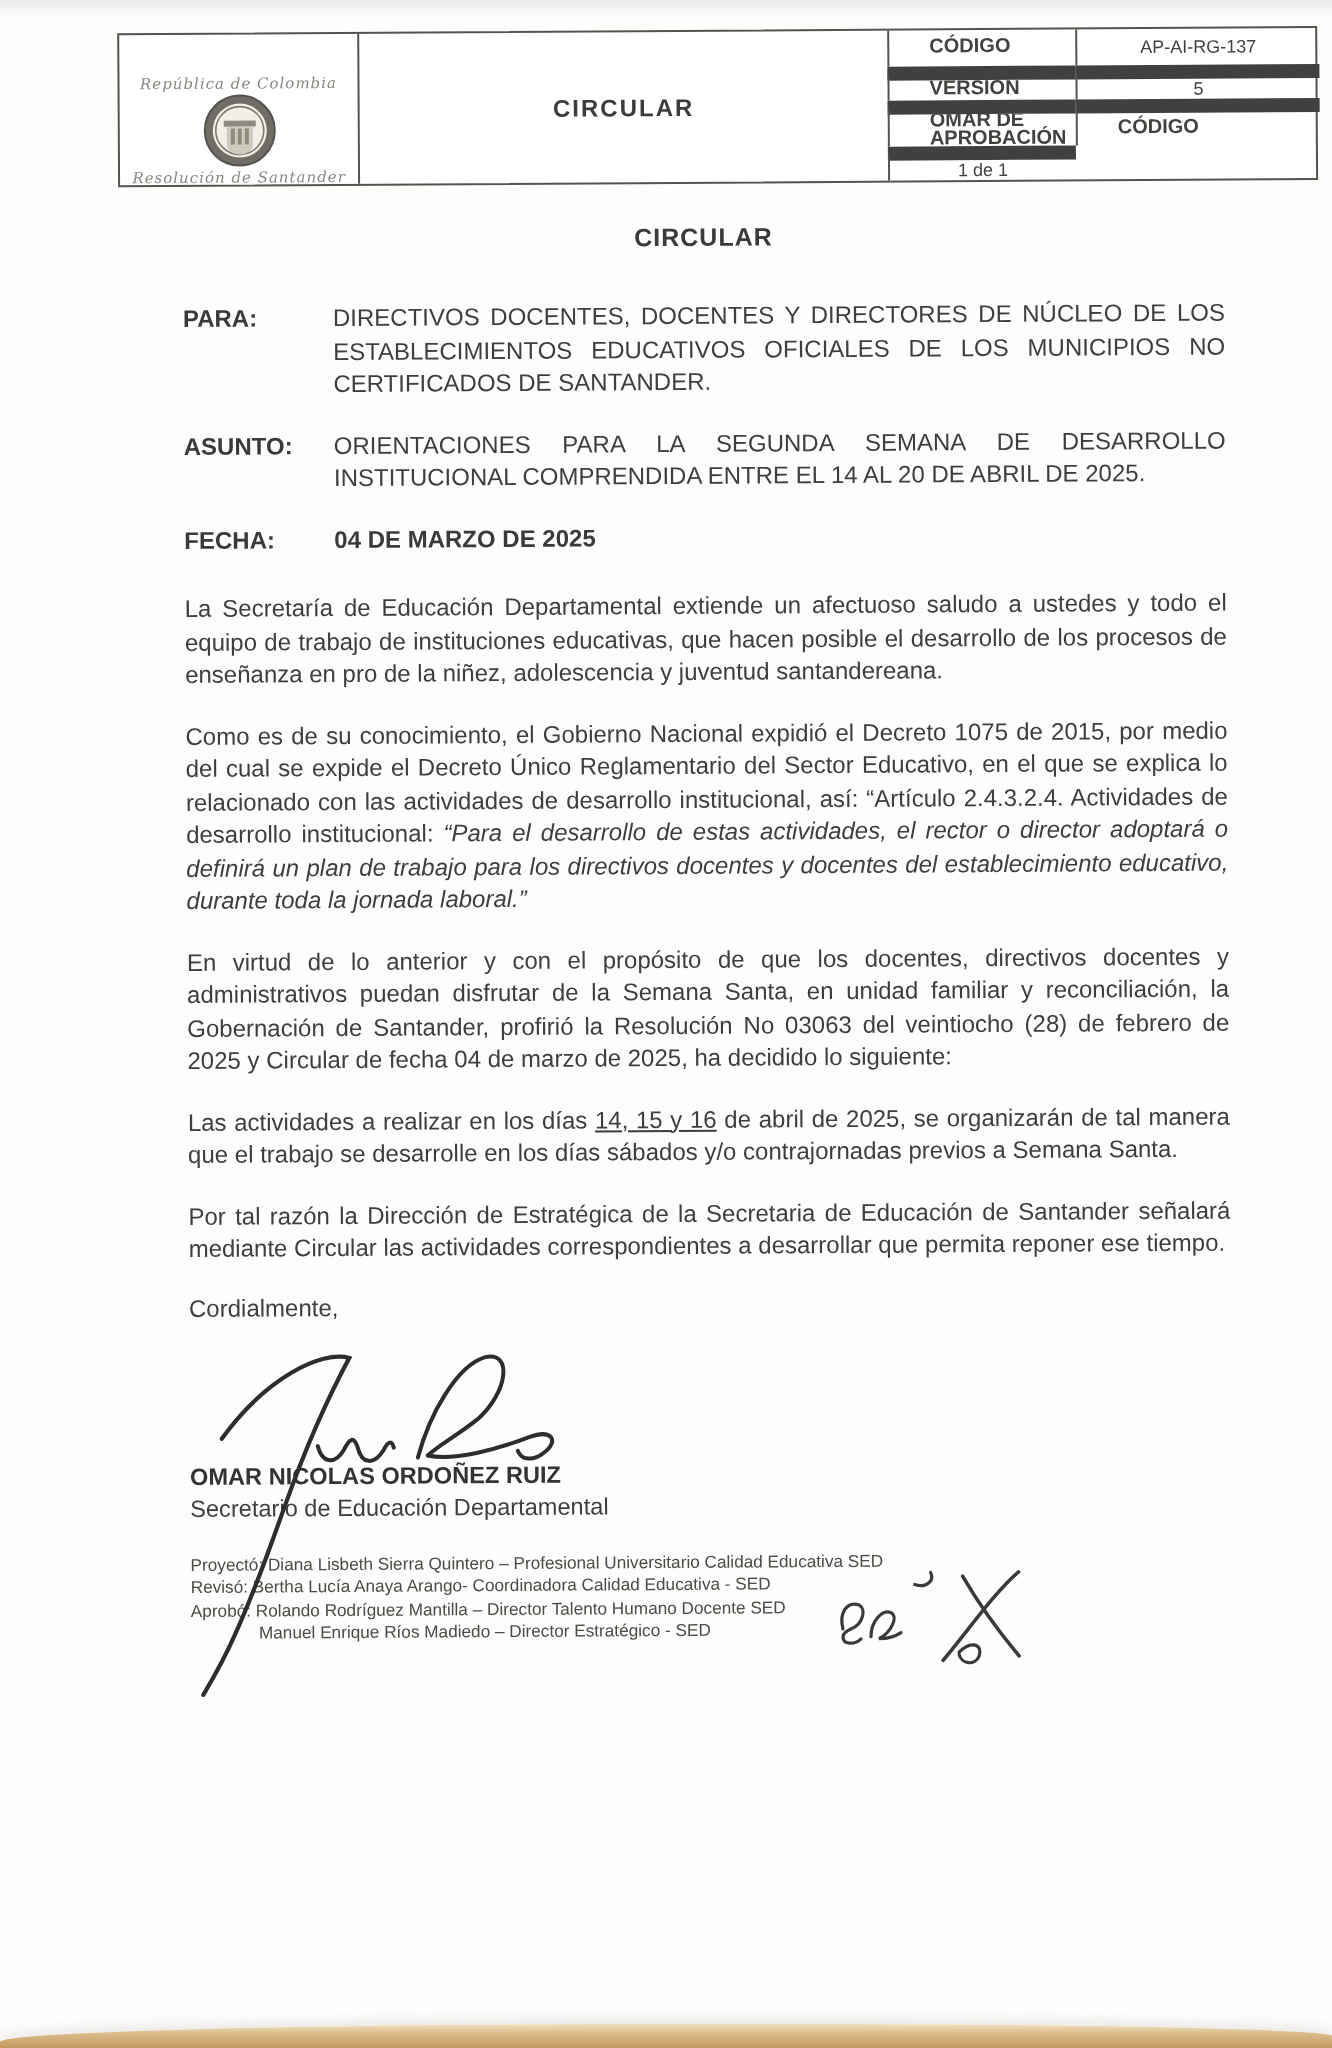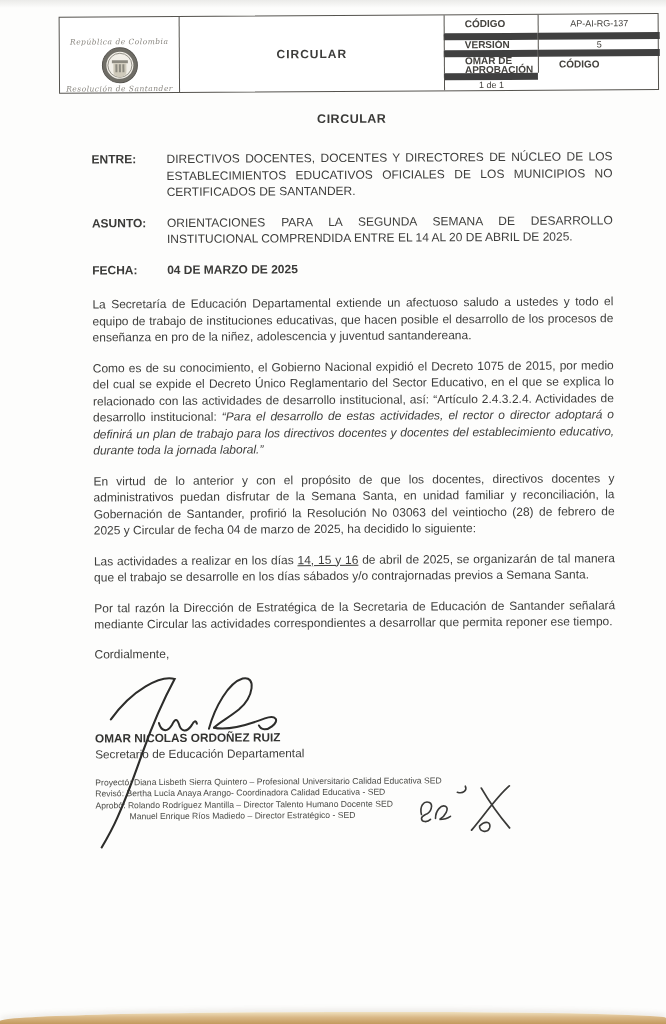--- a/index.html
+++ b/index.html
@@ -111,21 +111,21 @@
 
     <div class="htcell meta-label">CÓDIGO</div>
     <div class="htcell meta-value">1 de 1</div>
   </div>
 
   <div class="content">
 
     <div class="doc-heading">CIRCULAR</div>
 
     <div class="field">
-      <div class="field-label">ENTRE:</div>
+      <div class="field-label">PARA:</div>
       <div class="field-value">DIRECTIVOS DOCENTES, DOCENTES Y DIRECTORES DE NÚCLEO DE LOS ESTABLECIMIENTOS EDUCATIVOS OFICIALES DE LOS MUNICIPIOS NO CERTIFICADOS DE SANTANDER.</div>
     </div>
 
     <div class="field">
       <div class="field-label">ASUNTO:</div>
       <div class="field-value">ORIENTACIONES PARA LA SEGUNDA SEMANA DE DESARROLLO INSTITUCIONAL COMPRENDIDA ENTRE EL 14 AL 20 DE ABRIL DE 2025.</div>
     </div>
 
     <div class="field" style="margin-bottom:18px;">
       <div class="field-label">FECHA:</div>

